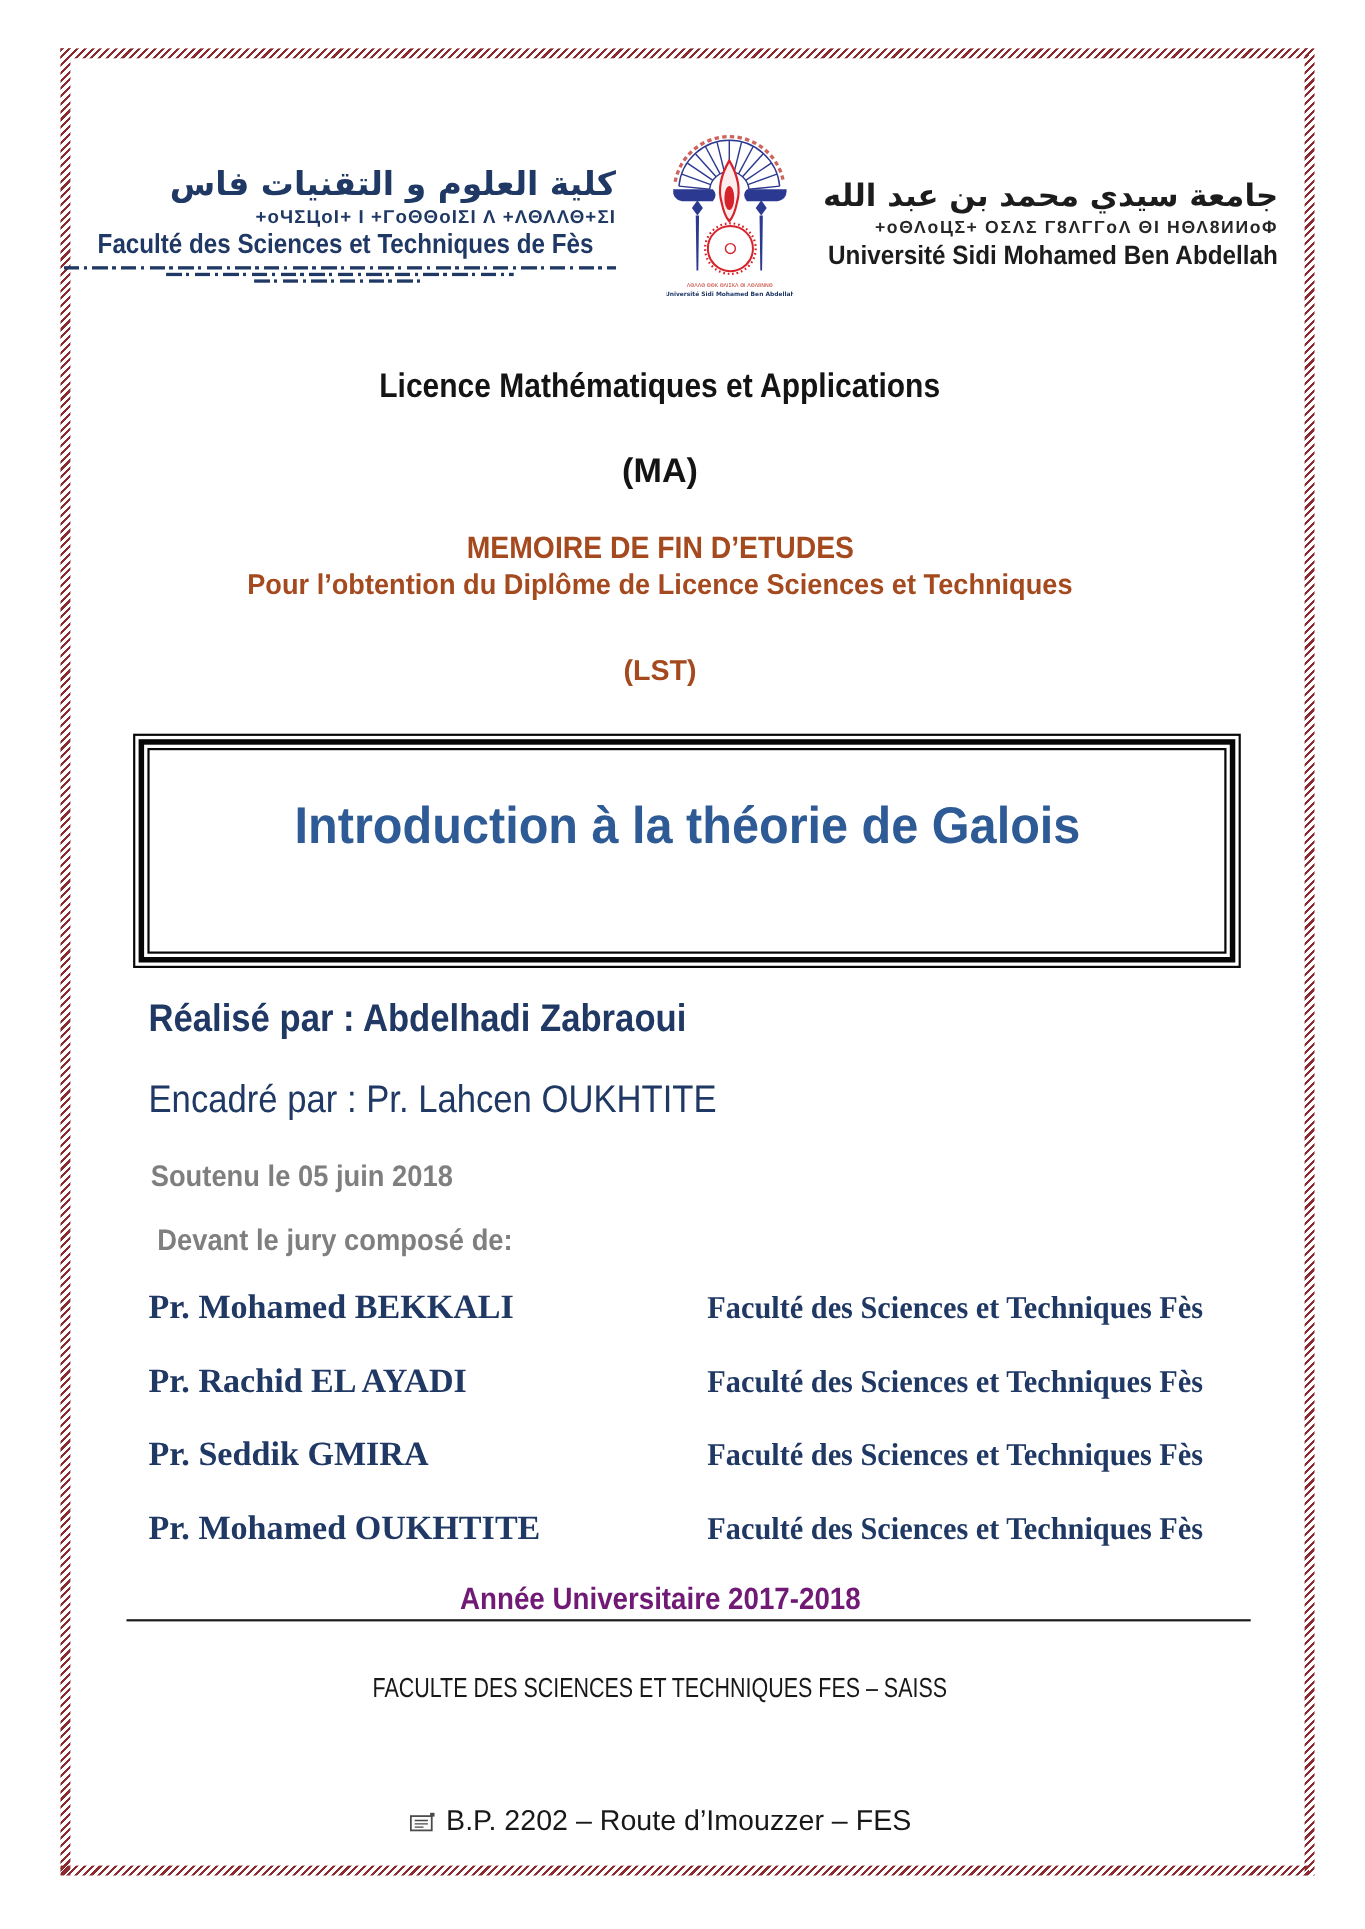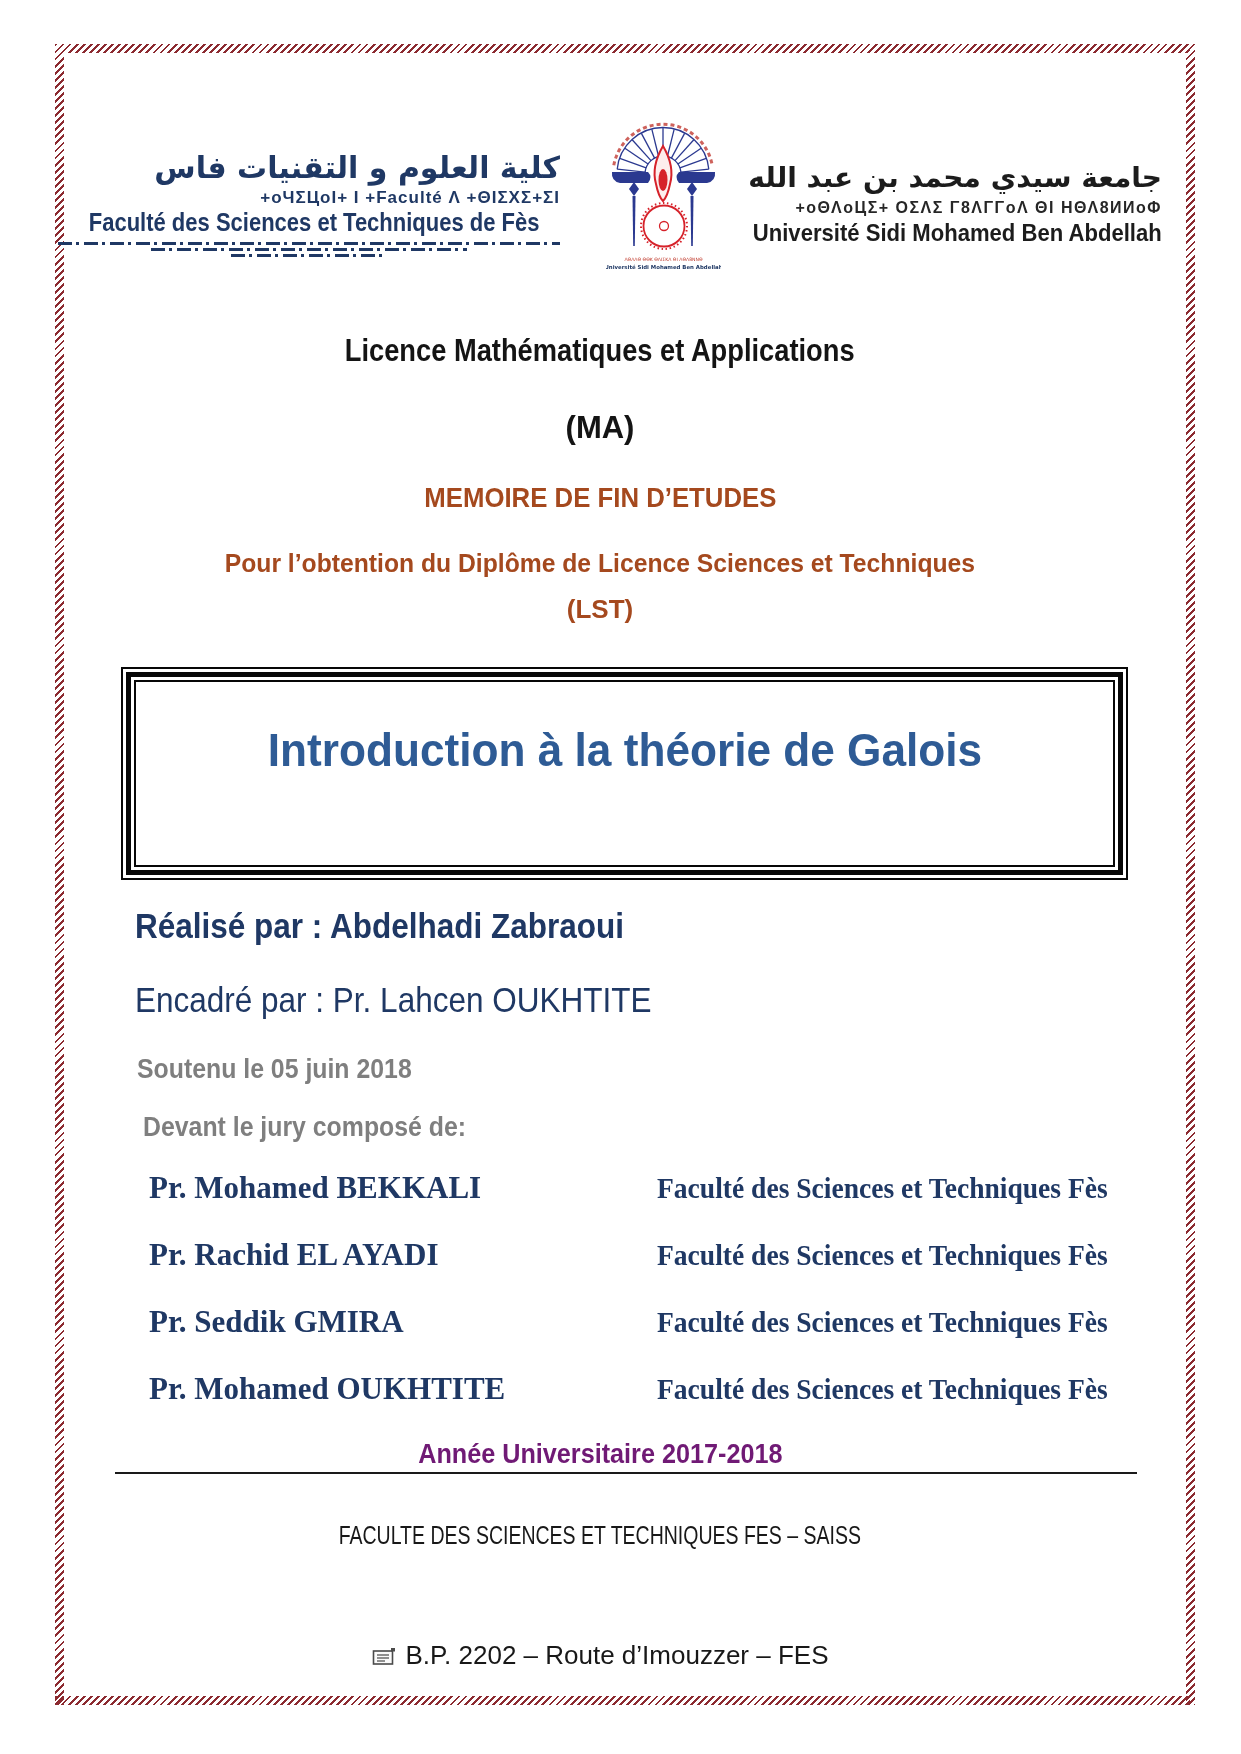--- a/index.html
+++ b/index.html
@@ -36,39 +36,39 @@
   .hr-tif{font-size:16px;font-weight:bold;margin-top:5px;letter-spacing:1.5px;white-space:nowrap;color:#262626;}
   .hr-fr{font-size:24px;font-weight:bold;margin-top:2px;white-space:nowrap;color:#1c1c1c;}
 
   .logo{position:absolute;left:606px;top:105px;width:115px;height:170px;}
 
   
   .centercol{position:absolute;left:57px;width:1086px;text-align:center;}
   .t-licence{top:333px;font-size:31px;font-weight:bold;color:#141414;}
   .t-ma{top:410px;font-size:31px;font-weight:bold;color:#141414;}
   .t-memoire{top:482px;font-size:28px;font-weight:bold;color:#A5491E;}
-  .t-pour{top:548px;font-size:26px;font-weight:bold;color:#A5491E;}
+  .t-pour{top:516px;font-size:26px;font-weight:bold;color:#A5491E;}
   .t-lst{top:594px;font-size:26px;font-weight:bold;color:#A5491E;}
 
   
   .box-outer{position:absolute;left:121px;top:667px;width:1007px;height:213px;
              border:2px solid #070707;padding:3px;box-sizing:border-box;}
   .box-mid{border:5px solid #070707;height:100%;box-sizing:border-box;padding:3px;}
   .box-inner{border:2px solid #070707;height:100%;box-sizing:border-box;
              display:flex;justify-content:center;align-items:flex-start;padding-top:40px;}
   .thesis-title{font-size:47px;font-weight:bold;color:#2E5B95;}
 
   
   .t-realise{position:absolute;left:135px;top:906px;font-size:35px;font-weight:bold;color:#1F3864;}
   .t-encadre{position:absolute;left:135px;top:980px;font-size:35px;font-weight:normal;color:#1F3864;}
   .t-soutenu{position:absolute;left:137px;top:1054px;font-size:27px;font-weight:bold;color:#7F7F7F;}
   .t-devant{position:absolute;left:143px;top:1112px;font-size:27px;font-weight:bold;color:#7F7F7F;}
 
   
-  .jury{position:absolute;left:149px;top:1170px;width:1010px;}
+  .jury{position:absolute;left:135px;top:1170px;width:1010px;}
   .jury-row{display:flex;align-items:baseline;margin-bottom:31px;}
   .jury-name{width:508px;font-family:"Liberation Serif",serif;font-weight:600;
              font-size:31px;color:#1F3864;white-space:nowrap;}
   .jury-aff{font-family:"Liberation Serif",serif;font-weight:600;font-size:29px;
             color:#1F3864;white-space:nowrap;}
 
   
   .t-annee{top:1438px;font-size:28px;font-weight:bold;color:#701a75;}
   .footer-line{position:absolute;left:115px;top:1472px;width:1022px;height:2px;background:#1a1a1a;}
   .t-faculte{top:1521px;font-size:25px;color:#181818;}
@@ -80,21 +80,21 @@
 
 <div class="page">
 
   <div class="bd bd-top"></div>
   <div class="bd bd-bottom"></div>
   <div class="bd bd-left"></div>
   <div class="bd bd-right"></div>
 
   <div class="header-left">
     <div class="hl-ar">كلية العلوم و التقنيات فاس</div>
-    <div class="hl-tif">+oЧΣЦoI+ I +Faculté Λ +ΘIΣΧΣ+ΣI</div>
+    <div class="hl-tif">+oЧΣЦoI+ I +ΓoΘΘoIΣI Λ +ΛΘΛΛΘ+ΣI</div>
     <div class="hl-fr"><span class="sqz oc sx88">Faculté des Sciences et Techniques de Fès</span></div>
     <div class="sepline"></div>
     <div class="sepline sep-b"></div>
     <div class="sepline sep-c"></div>
   </div>
 
   <svg class="logo" viewBox="0 0 115 168">
 
     <path d="M7.8,59.3 A50,50 0 0 1 106.2,59.3" fill="none" stroke="#C23B33" stroke-width="3" stroke-dasharray="4 3" opacity="0.8"></path>
 

